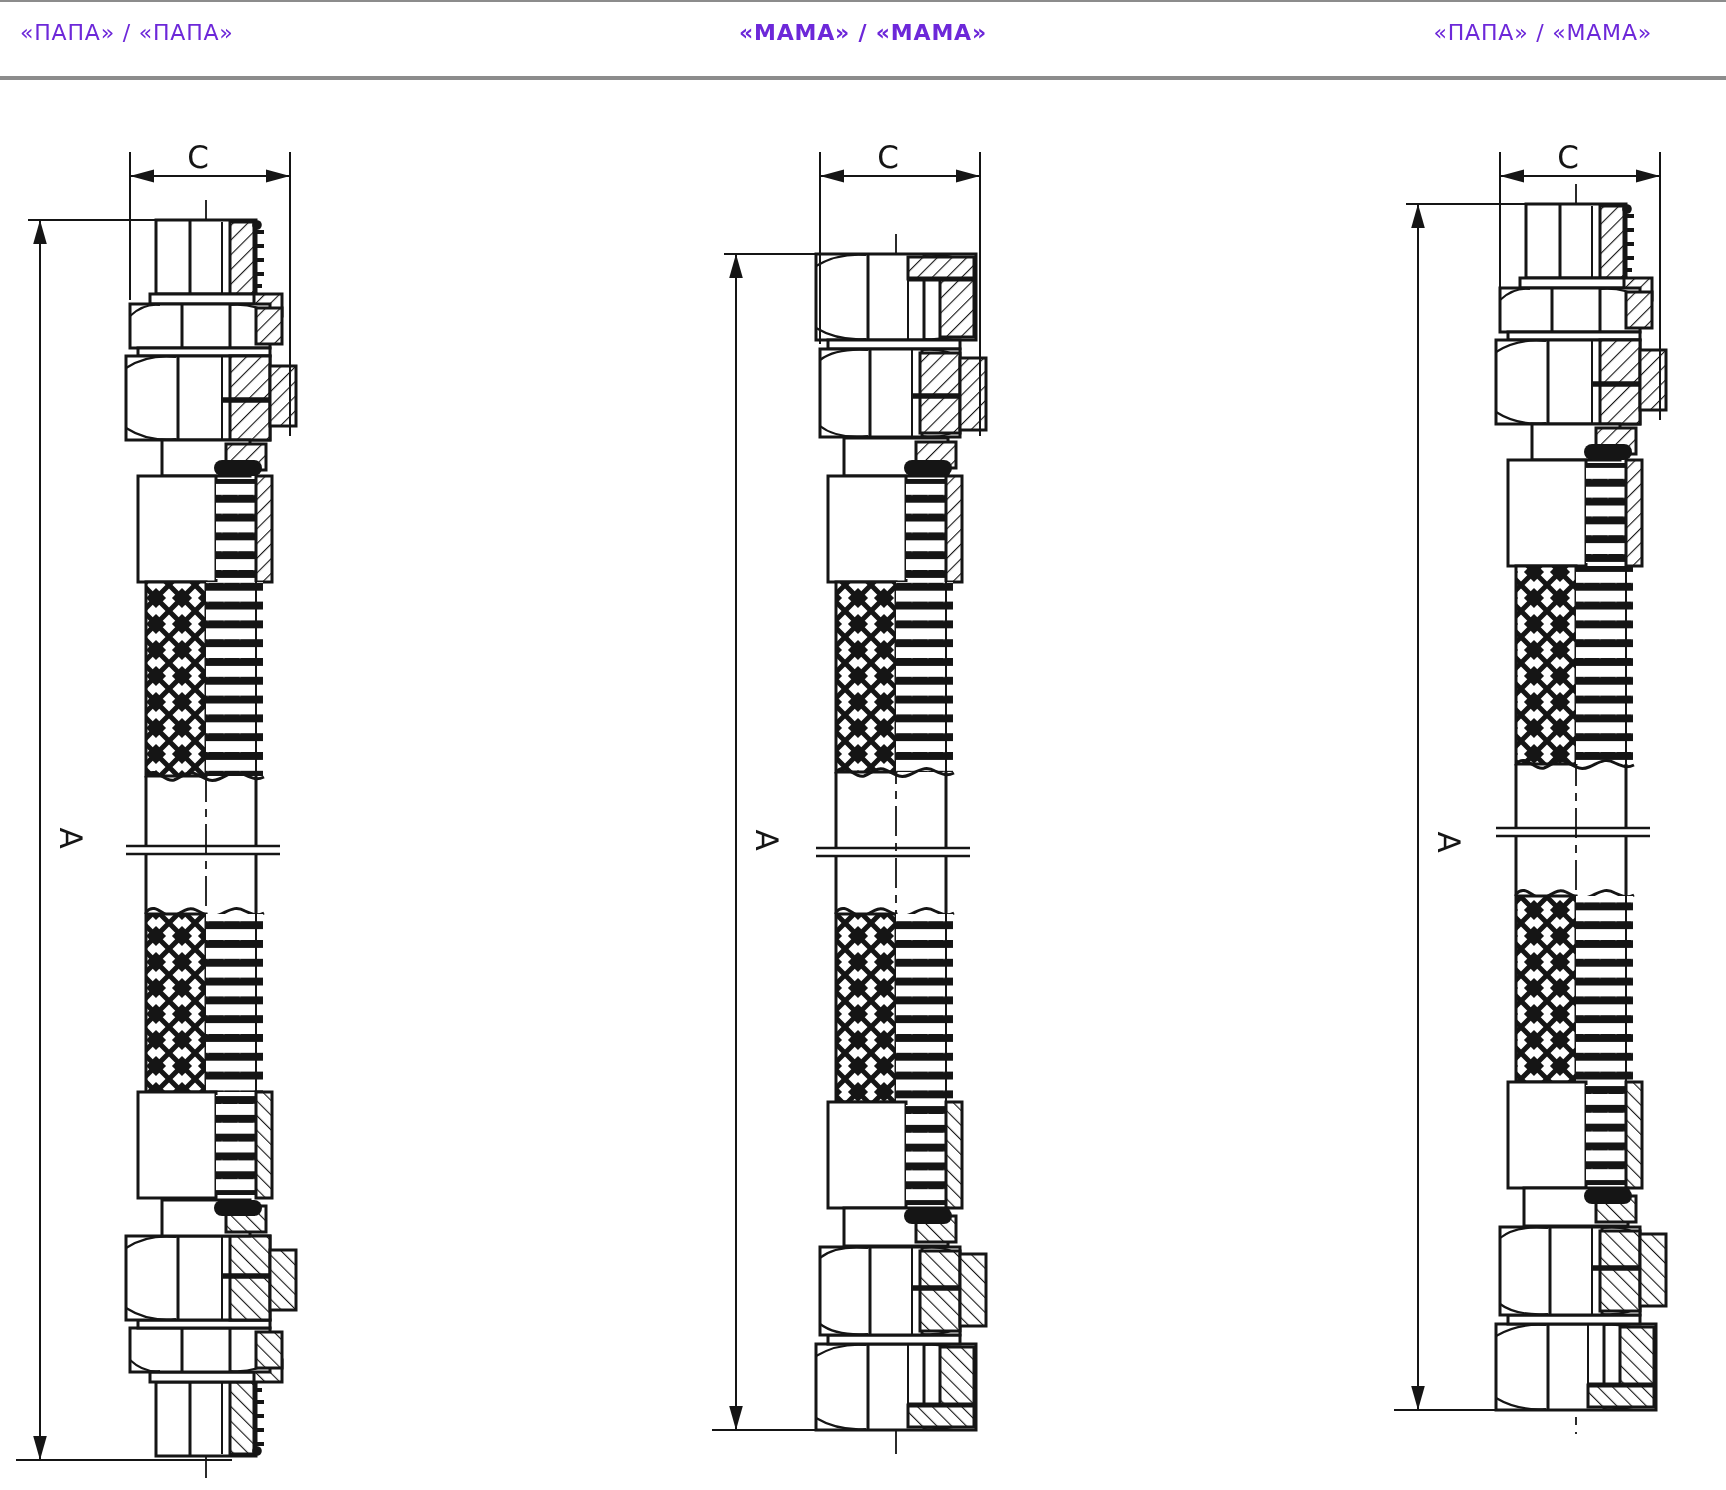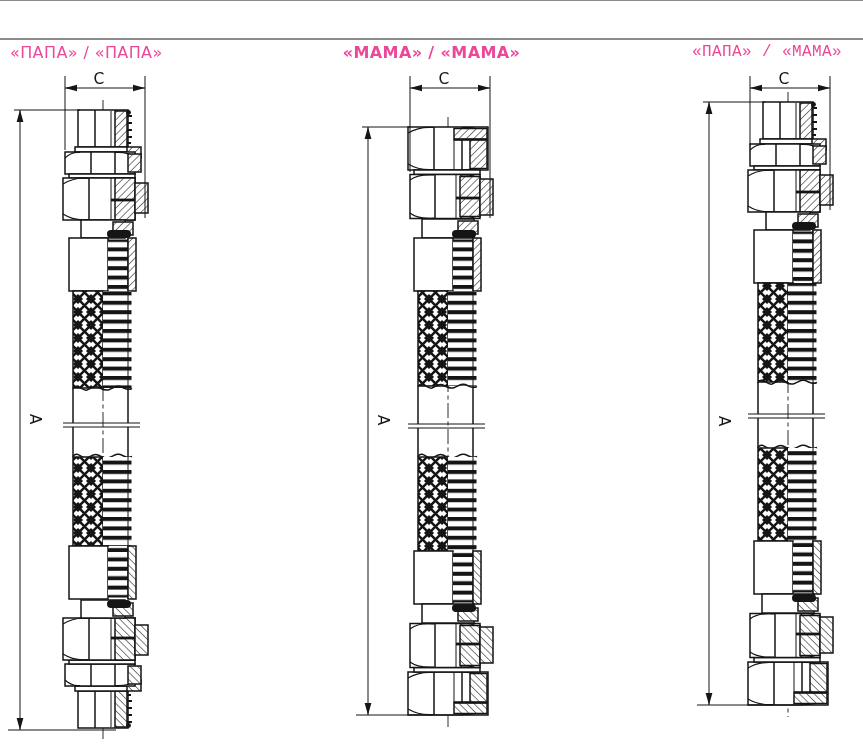--- a/index.html
+++ b/index.html
@@ -4,26 +4,26 @@
 <style>
   html,body{margin:0;padding:0;}
   body{
     width:863px;height:745px;position:relative;background:#fff;
     font-family:"DejaVu Sans", sans-serif;overflow:hidden;
   }
   .rule{position:absolute;left:0;right:0;background:#8c8c8c;}
   .rule.top{top:0;height:1px;}
   .rule.bottom{top:38px;height:2px;}
   .hdr-label{
-    position:absolute;top:10px;font-size:16px;color:#ec4899;
-    letter-spacing:.4px;white-space:nowrap;margin-top:33px;
+    position:absolute;top:10px;font-size:11px;color:#6d28d9;
+    letter-spacing:.4px;white-space:nowrap;
   }
   .hdr-left{left:10px;}
   .hdr-center{left:0;right:0;text-align:center;font-weight:bold;}
-  .hdr-right{right:21px;font-family:Liberation Mono, monospace;}
+  .hdr-right{right:37px;}
   svg{position:absolute;left:0;top:0;}
   svg text{font-family:"DejaVu Sans", sans-serif;}
 </style>
 </head>
 <body>
 
 <div class="rule top"></div>
 <div class="rule bottom"></div>
 
 <div class="hdr-label hdr-left">«ПАПА» / «ПАПА»</div>

